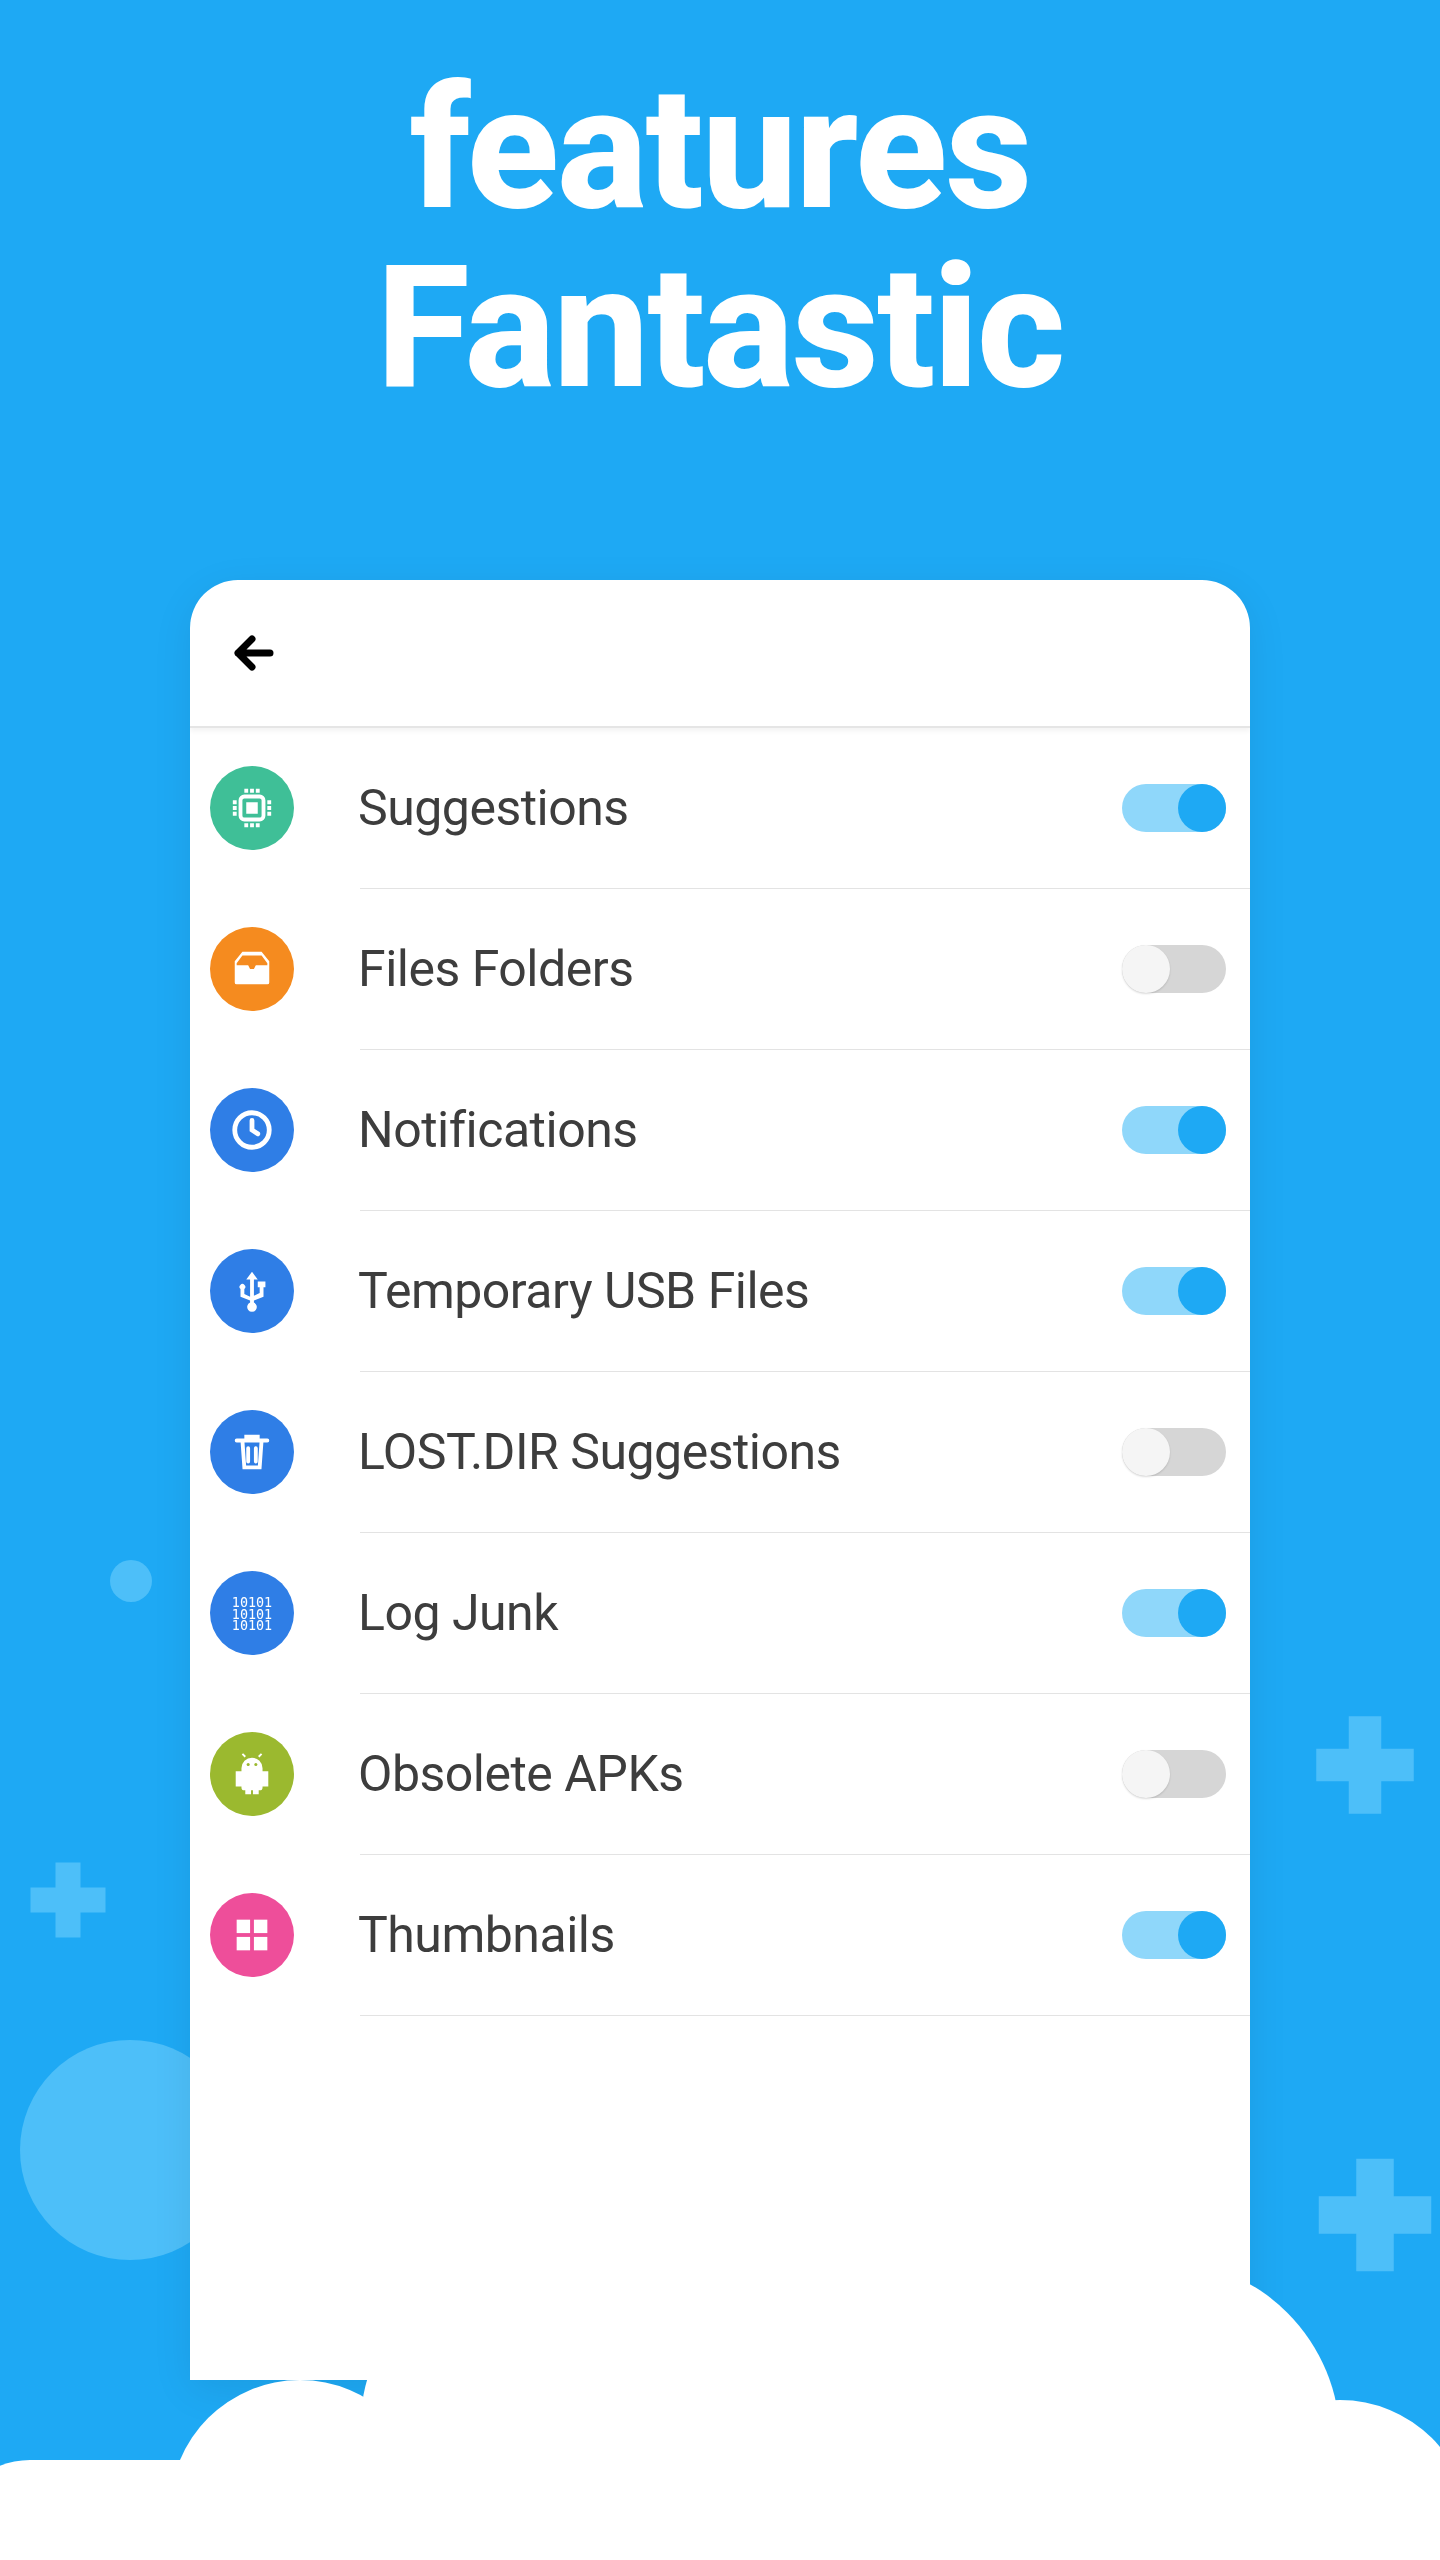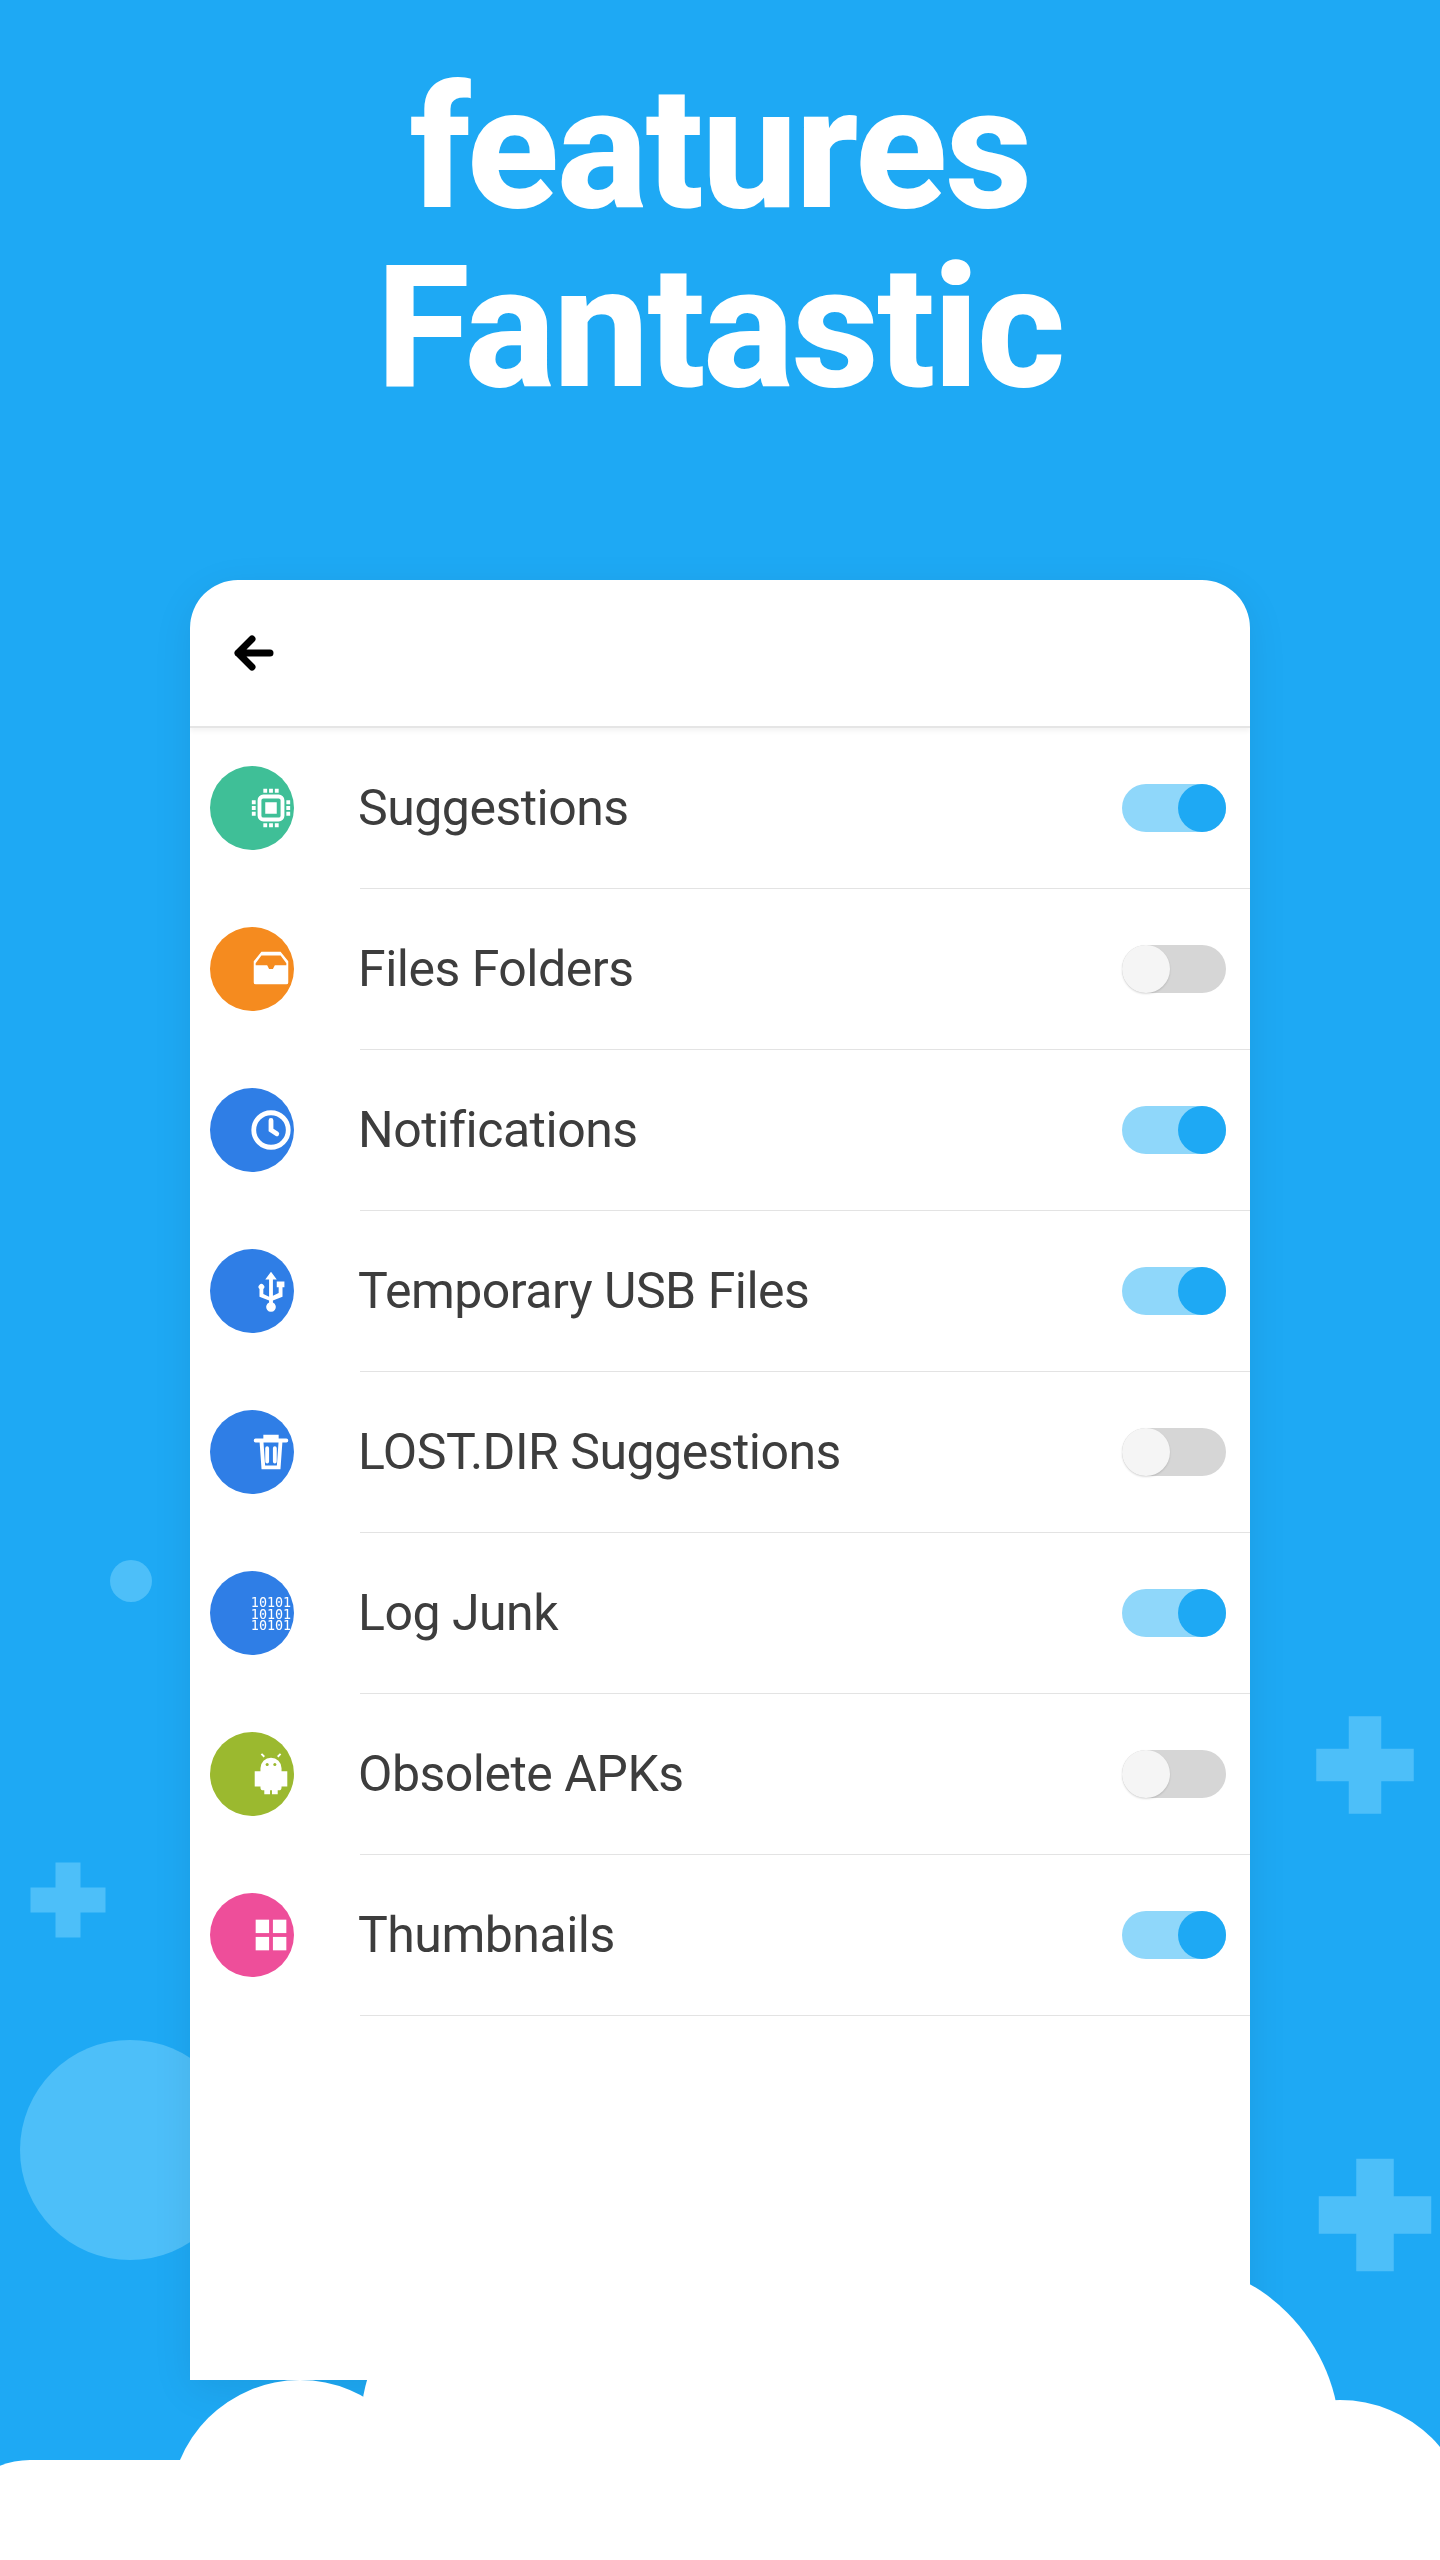--- a/index.html
+++ b/index.html
@@ -105,21 +105,21 @@
   .row + .row-divider {
     height:1px;
     background:#e3e3e3;
     margin-left: 170px;
     margin-right: 0;
   }
   .row .icon-circle {
     width: 84px; height:84px;
     border-radius:50%;
     flex: 0 0 auto;
-    display:flex; align-items:center; justify-content:flex-end;
+    display:flex; align-items:center; justify-content:center;
     color:#0f172a;
     margin-right: 64px;
   }
   .row .icon-circle svg { width:46px; height:46px; fill:#fff; }
   .row .label {
     flex: 1 1 auto;
     font-size: 50px;
     color:#3d3d3d;
     font-weight:400;
     letter-spacing:-0.5px;

